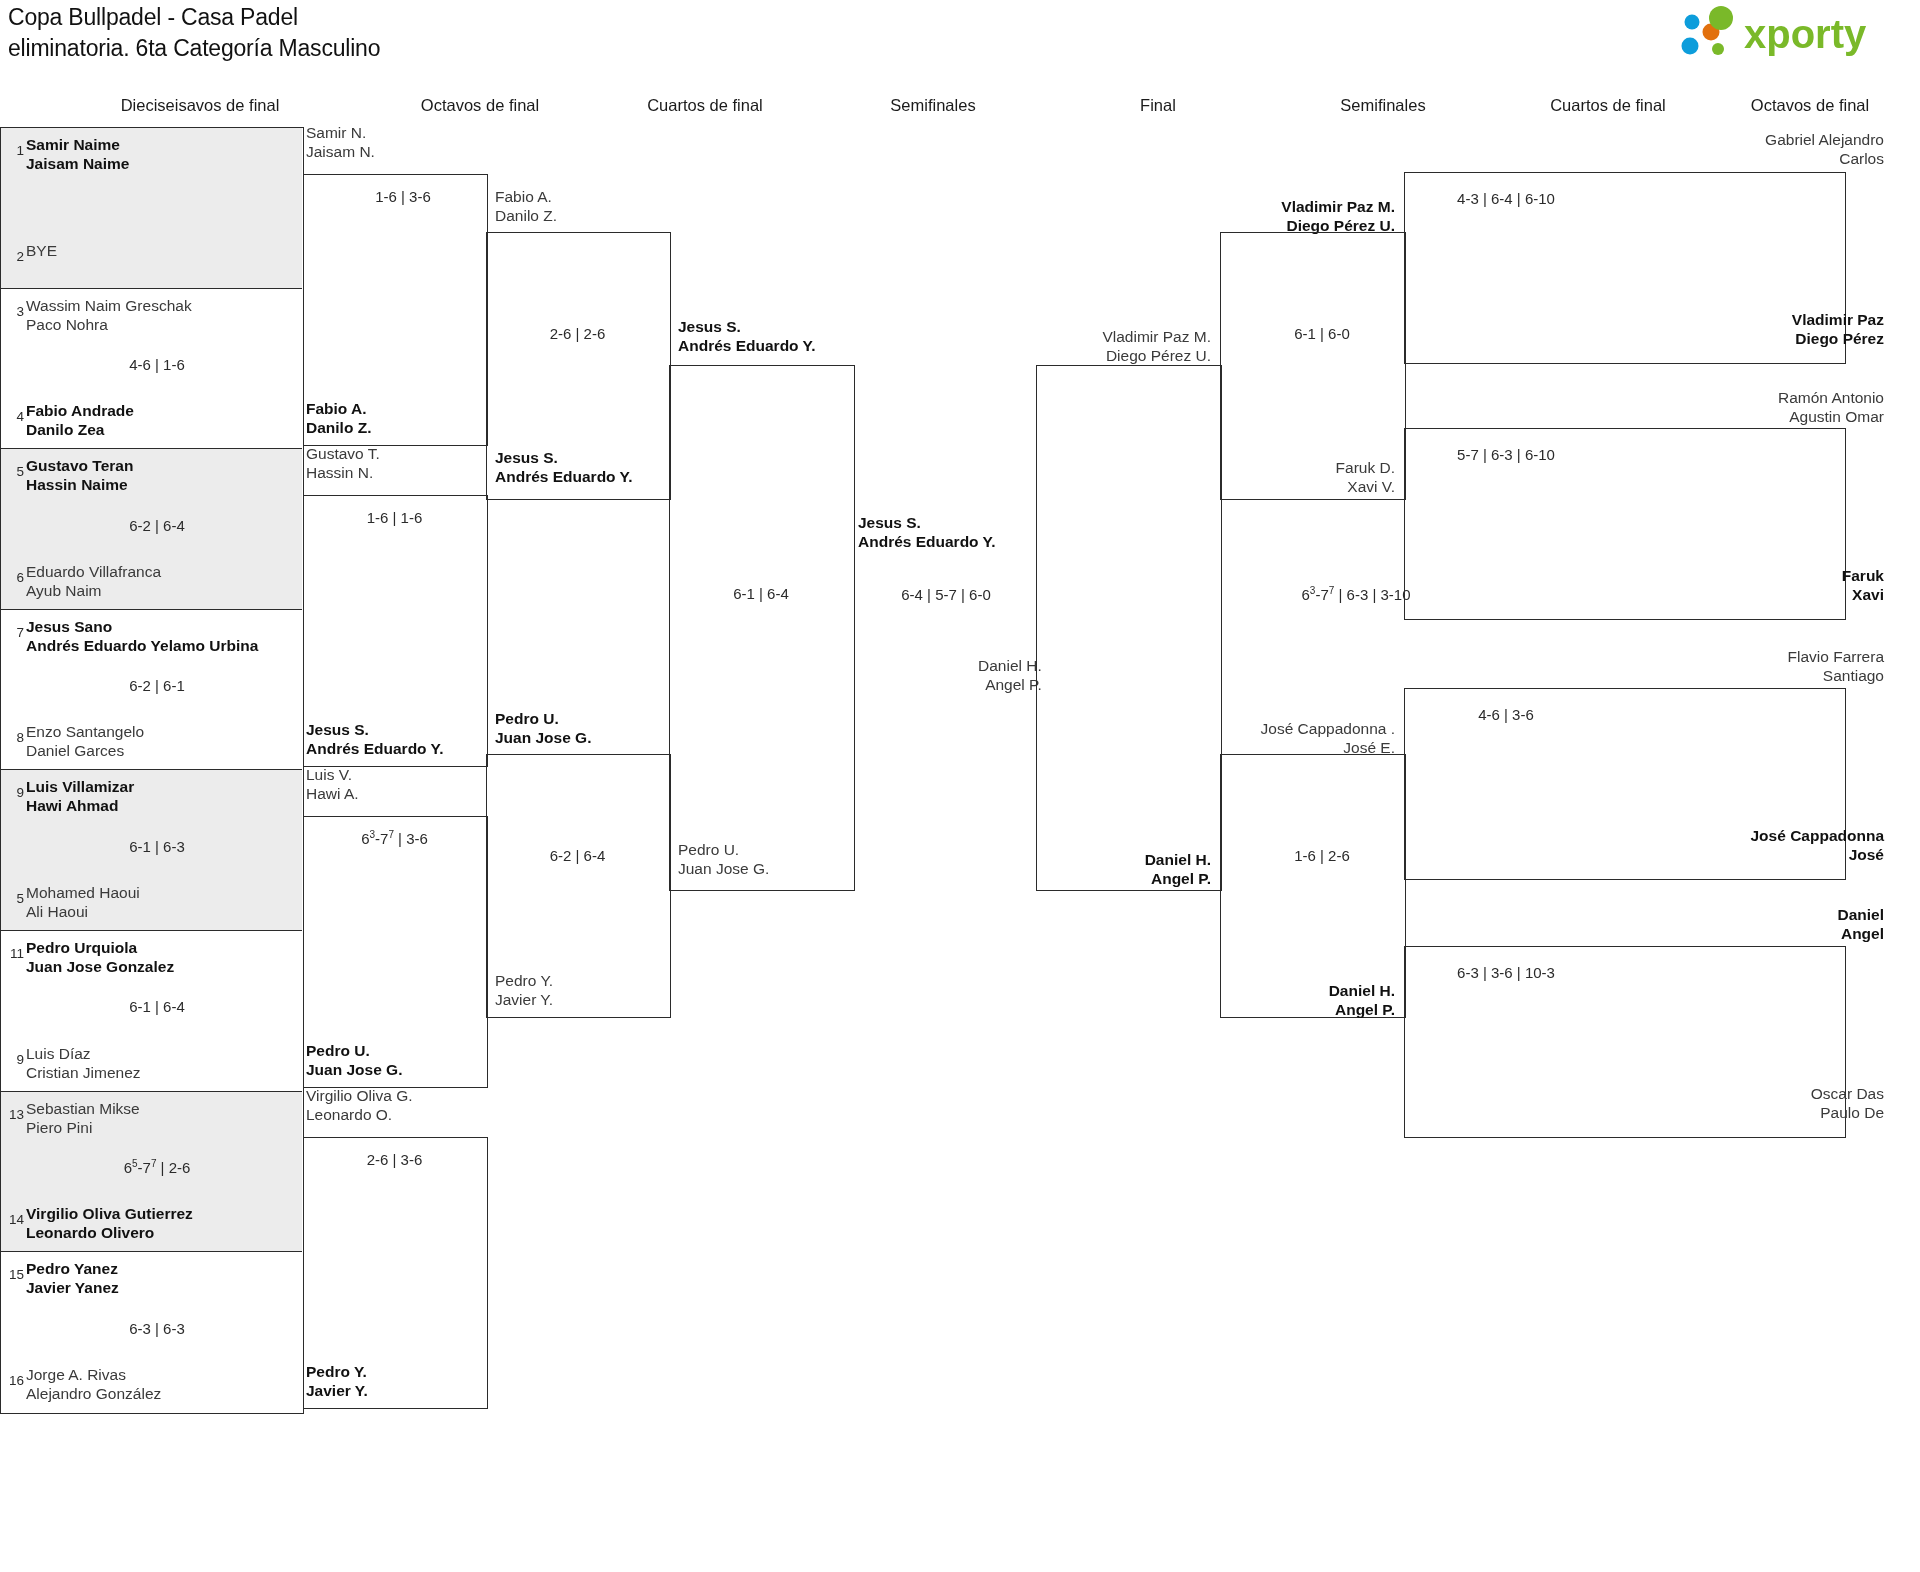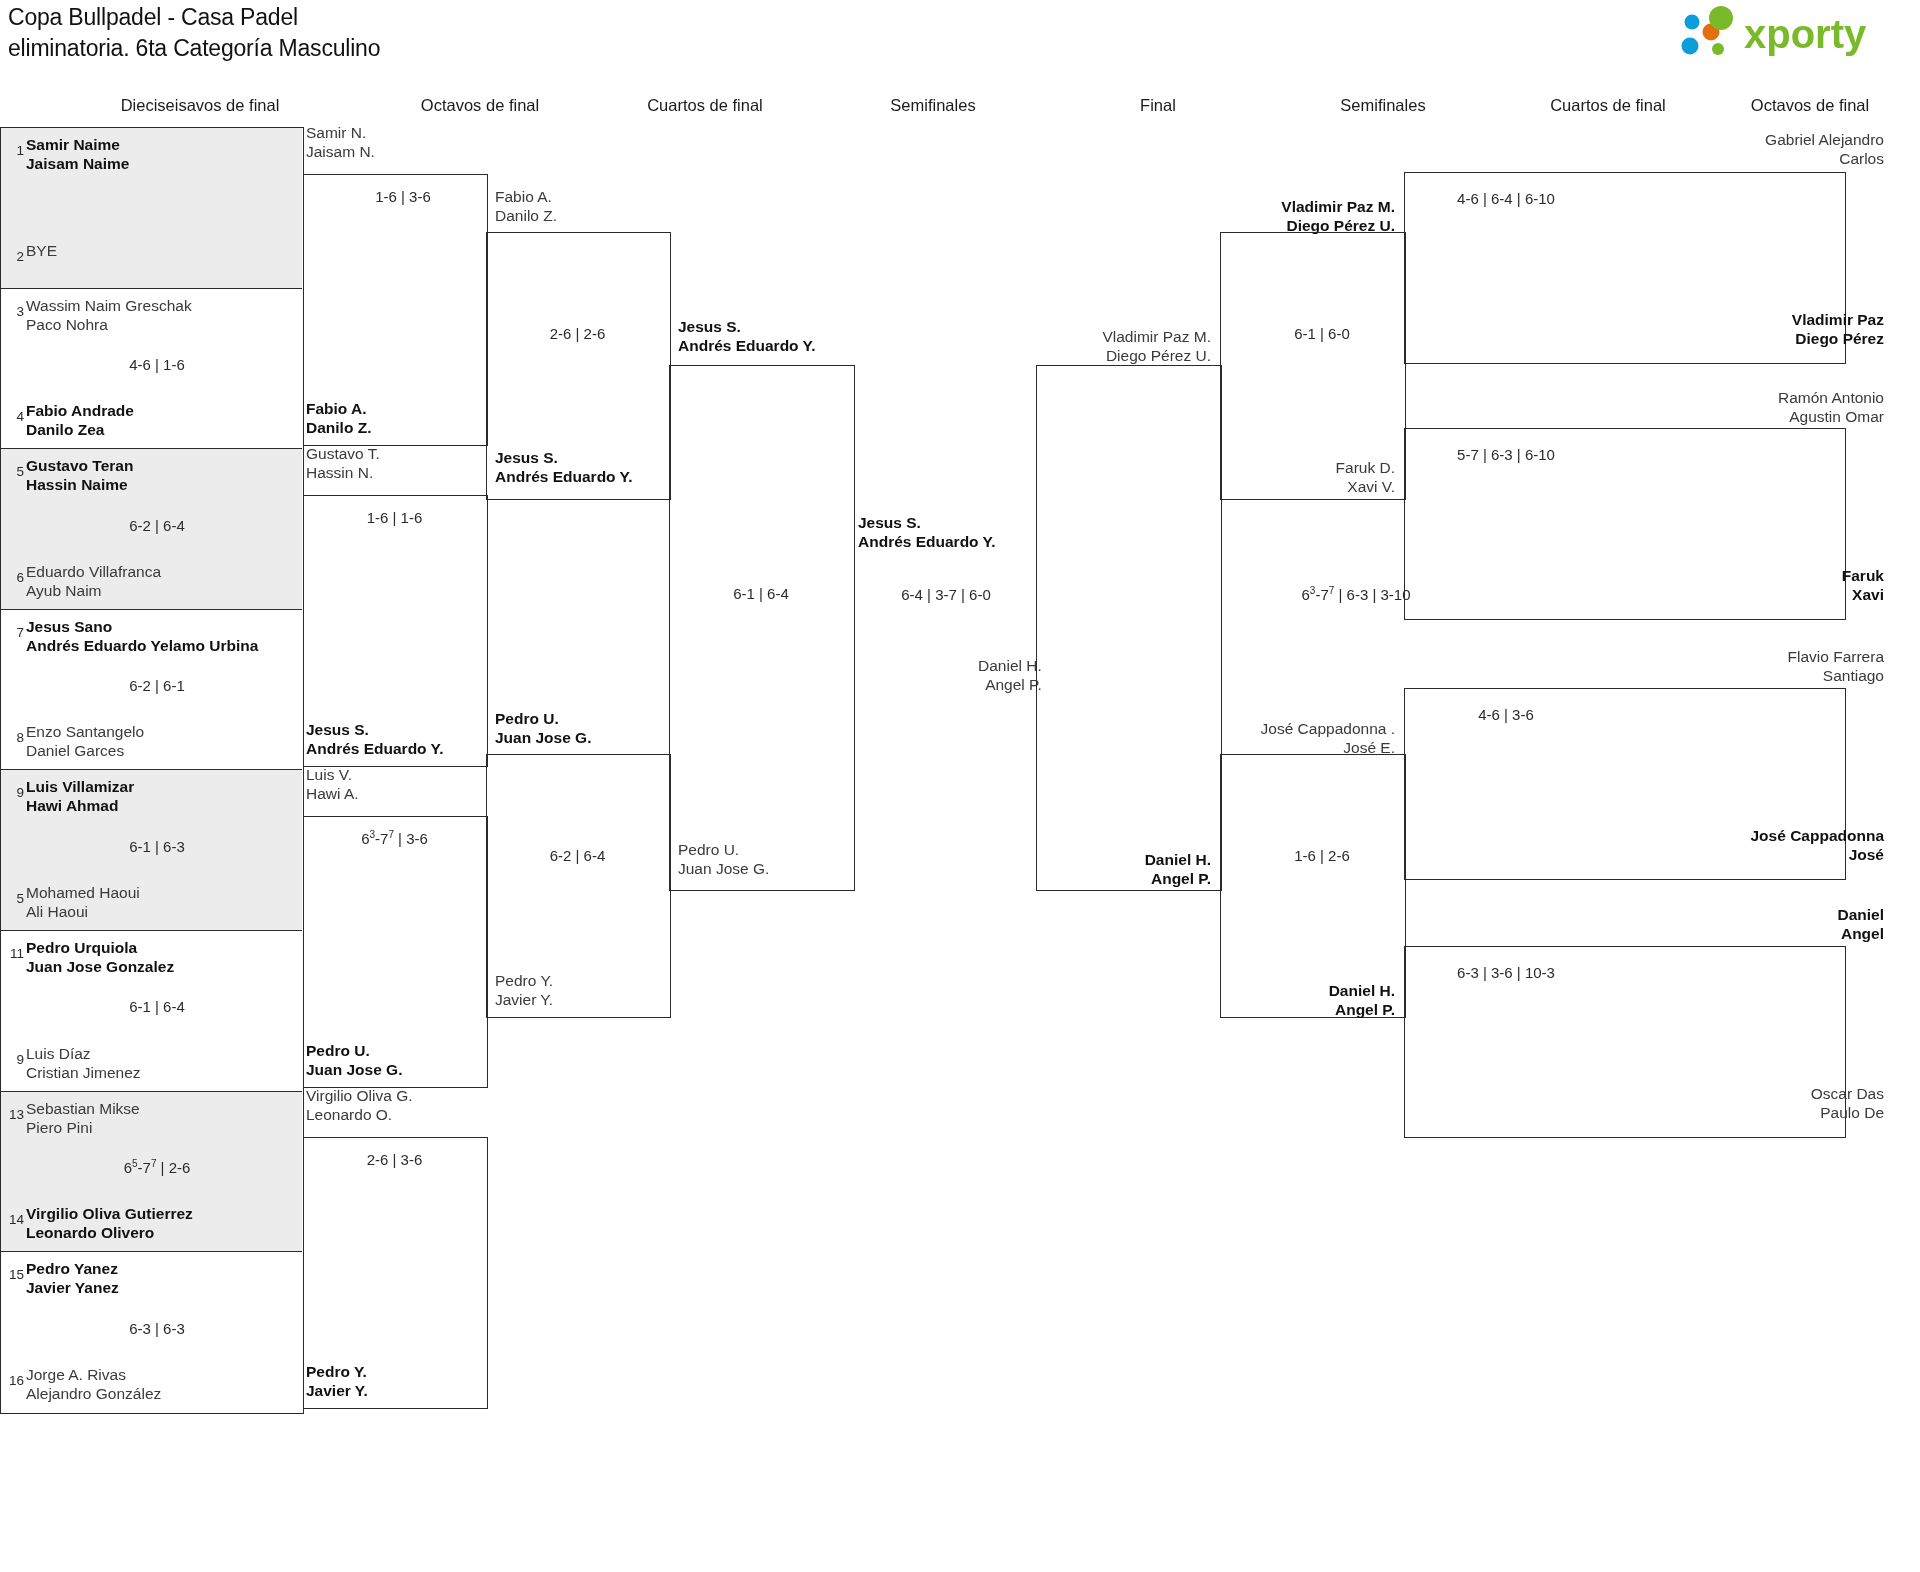--- a/index.html
+++ b/index.html
@@ -166,21 +166,21 @@
   <div id="col-sfl">
       <div class="team w" style="left:678px;top:317px;">Jesus S.<br>Andrés Eduardo Y.</div>
       <div class="cell" style="left:669px;top:365px;width:184px;height:524px;border:1px solid #2b2b2b;"></div>
       <div class="team" style="left:678px;top:840px;">Pedro U.<br>Juan Jose G.</div>
       <div class="score" style="left:669px;top:585px;width:184px;">6-1 | 6-4</div>
     </div>
 
   <div id="col-final">
       <div class="team w" style="left:858px;top:513px;">Jesus S.<br>Andrés Eduardo Y.</div>
       <div class="team r" style="left:978px;top:646px;">Daniel H.<br>Angel P.</div>
-      <div class="score" style="left:853px;top:586px;width:186px;">6-4 | 3-7 | 6-0</div>
+      <div class="score" style="left:853px;top:586px;width:186px;">6-4 | 5-7 | 6-0</div>
     </div>
 
   <div id="col-sfr">
       <div class="team r" style="left:1036px;top:317px;width:175px;">Vladimir Paz M.<br>Diego Pérez U.</div>
       <div class="cell" style="left:1036px;top:365px;width:184px;height:524px;border:1px solid #2b2b2b;"></div>
       <div class="team w r" style="left:1036px;top:840px;width:175px;">Daniel H.<br>Angel P.</div>
       <div class="score" style="left:1241px;top:586px;width:230px;">6<sup>3</sup>-7<sup>7</sup> | 6-3 | 3-10</div>
     </div>
 
   <div id="col-qfr">
@@ -191,21 +191,21 @@
       <div class="team r" style="left:1080px;top:709px;width:315px;">José Cappadonna .<br>José E.</div>
       <div class="cell" style="left:1220px;top:754px;width:184px;height:262px;border:1px solid #2b2b2b;"></div>
       <div class="team w r" style="left:1080px;top:971px;width:315px;">Daniel H.<br>Angel P.</div>
       <div class="score" style="left:1230px;top:847px;width:184px;">1-6 | 2-6</div>
     </div>
 
   <div id="col-r8r">
       <div class="team r" style="left:1434px;top:120px;width:450px;">Gabriel Alejandro<br>Carlos</div>
       <div class="cell" style="left:1404px;top:172px;width:440px;height:190px;border:1px solid #2b2b2b;"></div>
       <div class="team w r" style="left:1434px;top:300px;width:450px;">Vladimir Paz<br>Diego Pérez</div>
-      <div class="score" style="left:1406px;top:190px;width:200px;">4-6 | 6-4 | 6-10</div>
+      <div class="score" style="left:1406px;top:190px;width:200px;">4-3 | 6-4 | 6-10</div>
       <div class="team r" style="left:1434px;top:378px;width:450px;">Ramón Antonio<br>Agustin Omar</div>
       <div class="cell" style="left:1404px;top:428px;width:440px;height:190px;border:1px solid #2b2b2b;"></div>
       <div class="team w r" style="left:1434px;top:556px;width:450px;">Faruk<br>Xavi</div>
       <div class="score" style="left:1406px;top:446px;width:200px;">5-7 | 6-3 | 6-10</div>
       <div class="team r" style="left:1434px;top:637px;width:450px;">Flavio Farrera<br>Santiago</div>
       <div class="cell" style="left:1404px;top:688px;width:440px;height:190px;border:1px solid #2b2b2b;"></div>
       <div class="team w r" style="left:1434px;top:816px;width:450px;">José Cappadonna<br>José</div>
       <div class="score" style="left:1406px;top:706px;width:200px;">4-6 | 3-6</div>
       <div class="team w r" style="left:1434px;top:895px;width:450px;">Daniel<br>Angel</div>
       <div class="cell" style="left:1404px;top:946px;width:440px;height:190px;border:1px solid #2b2b2b;"></div>

